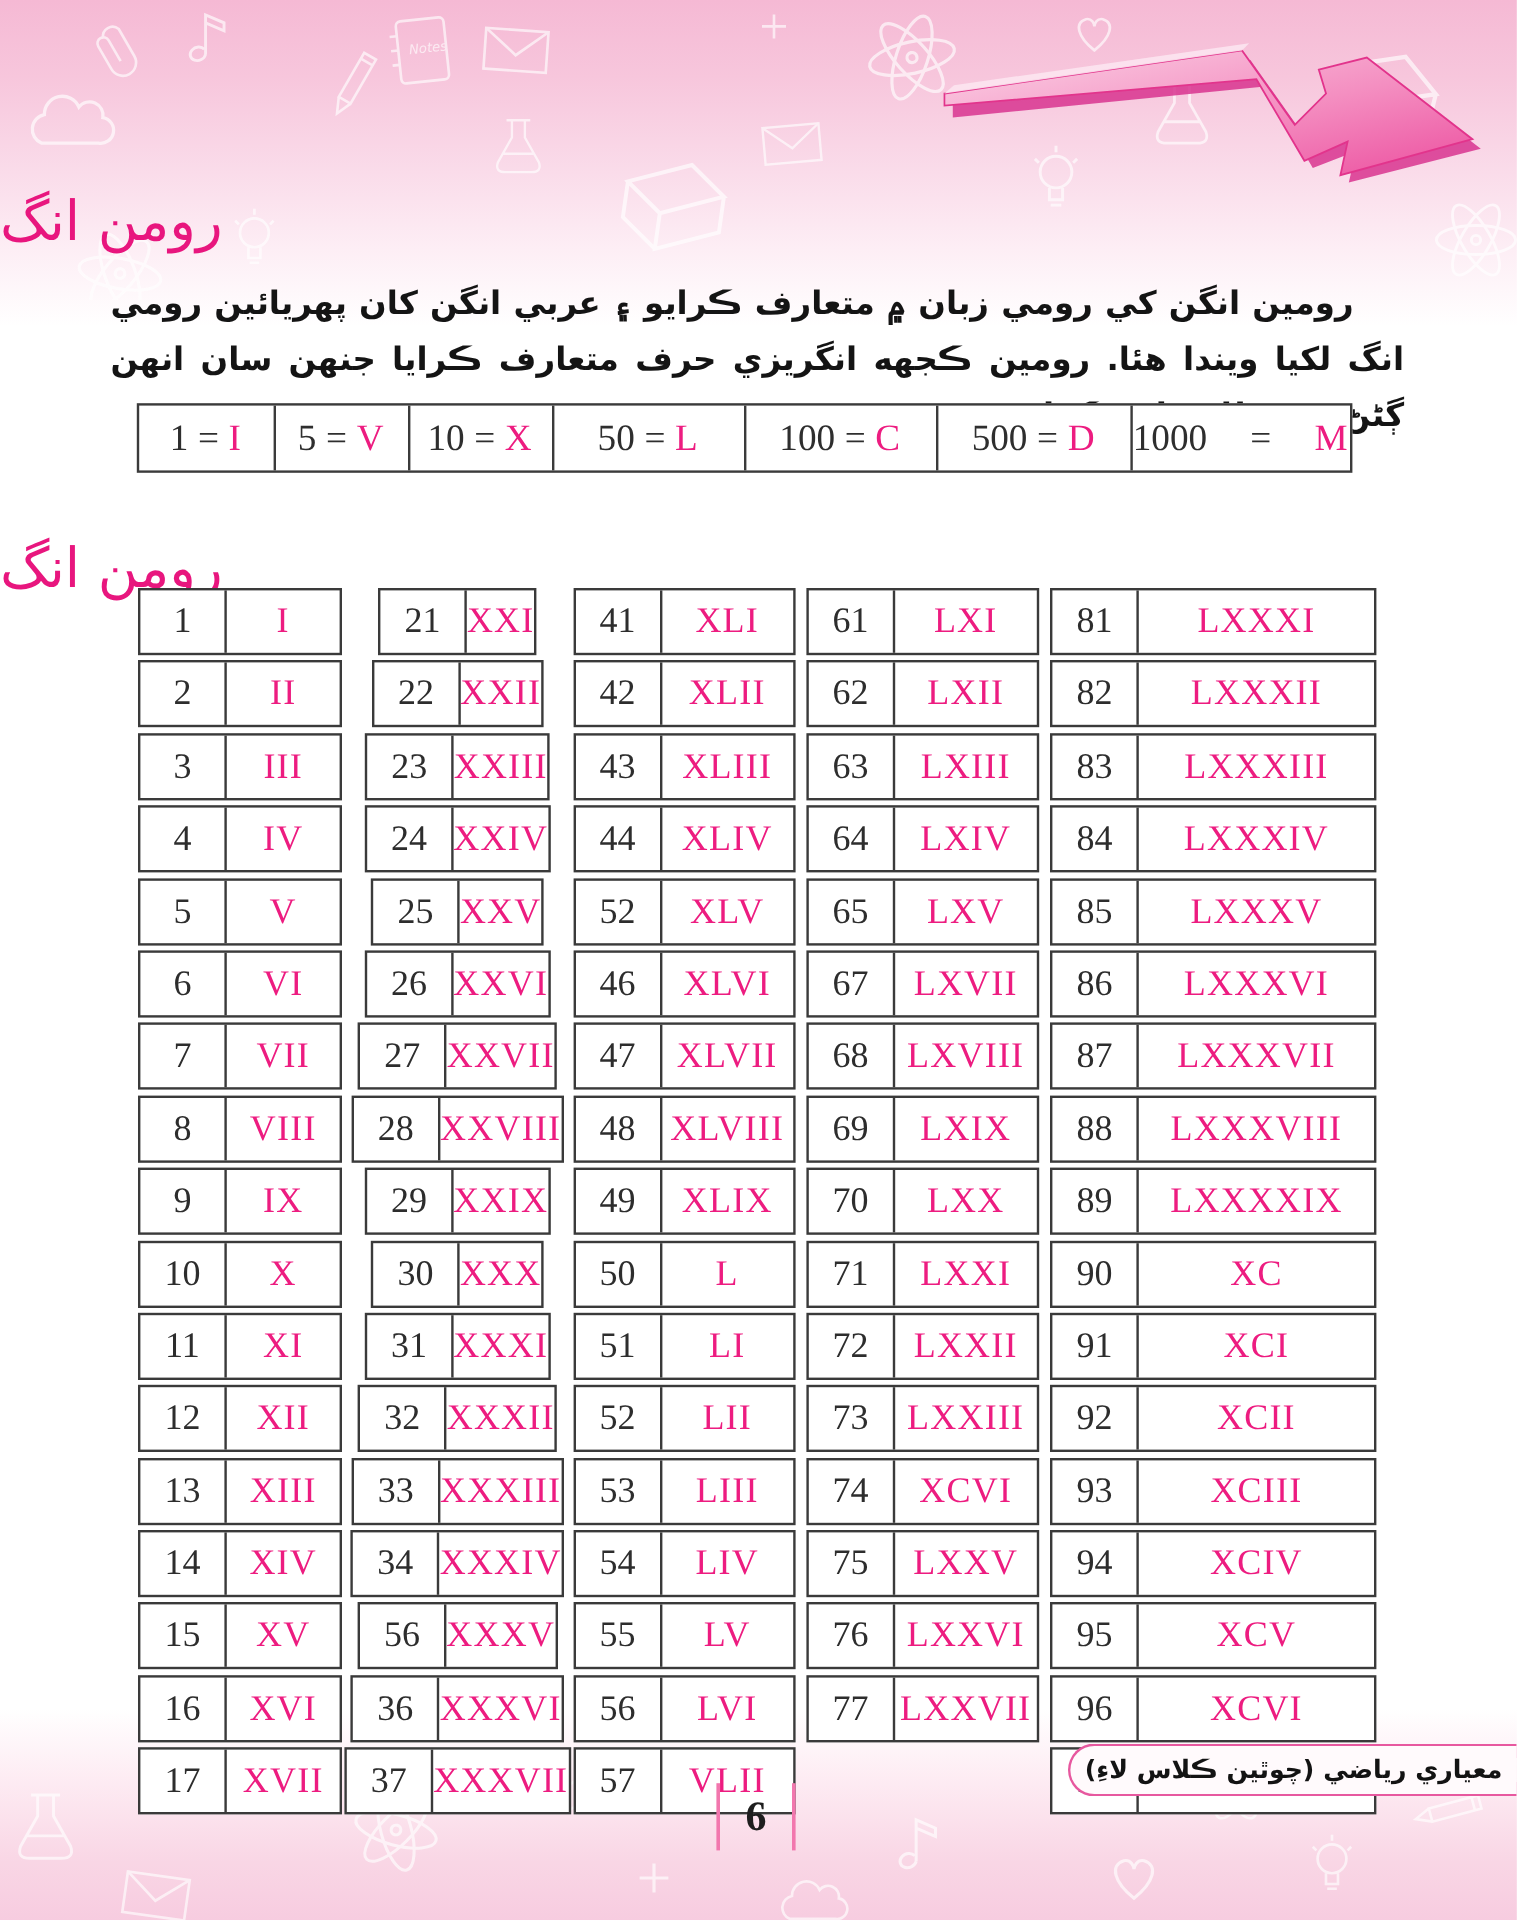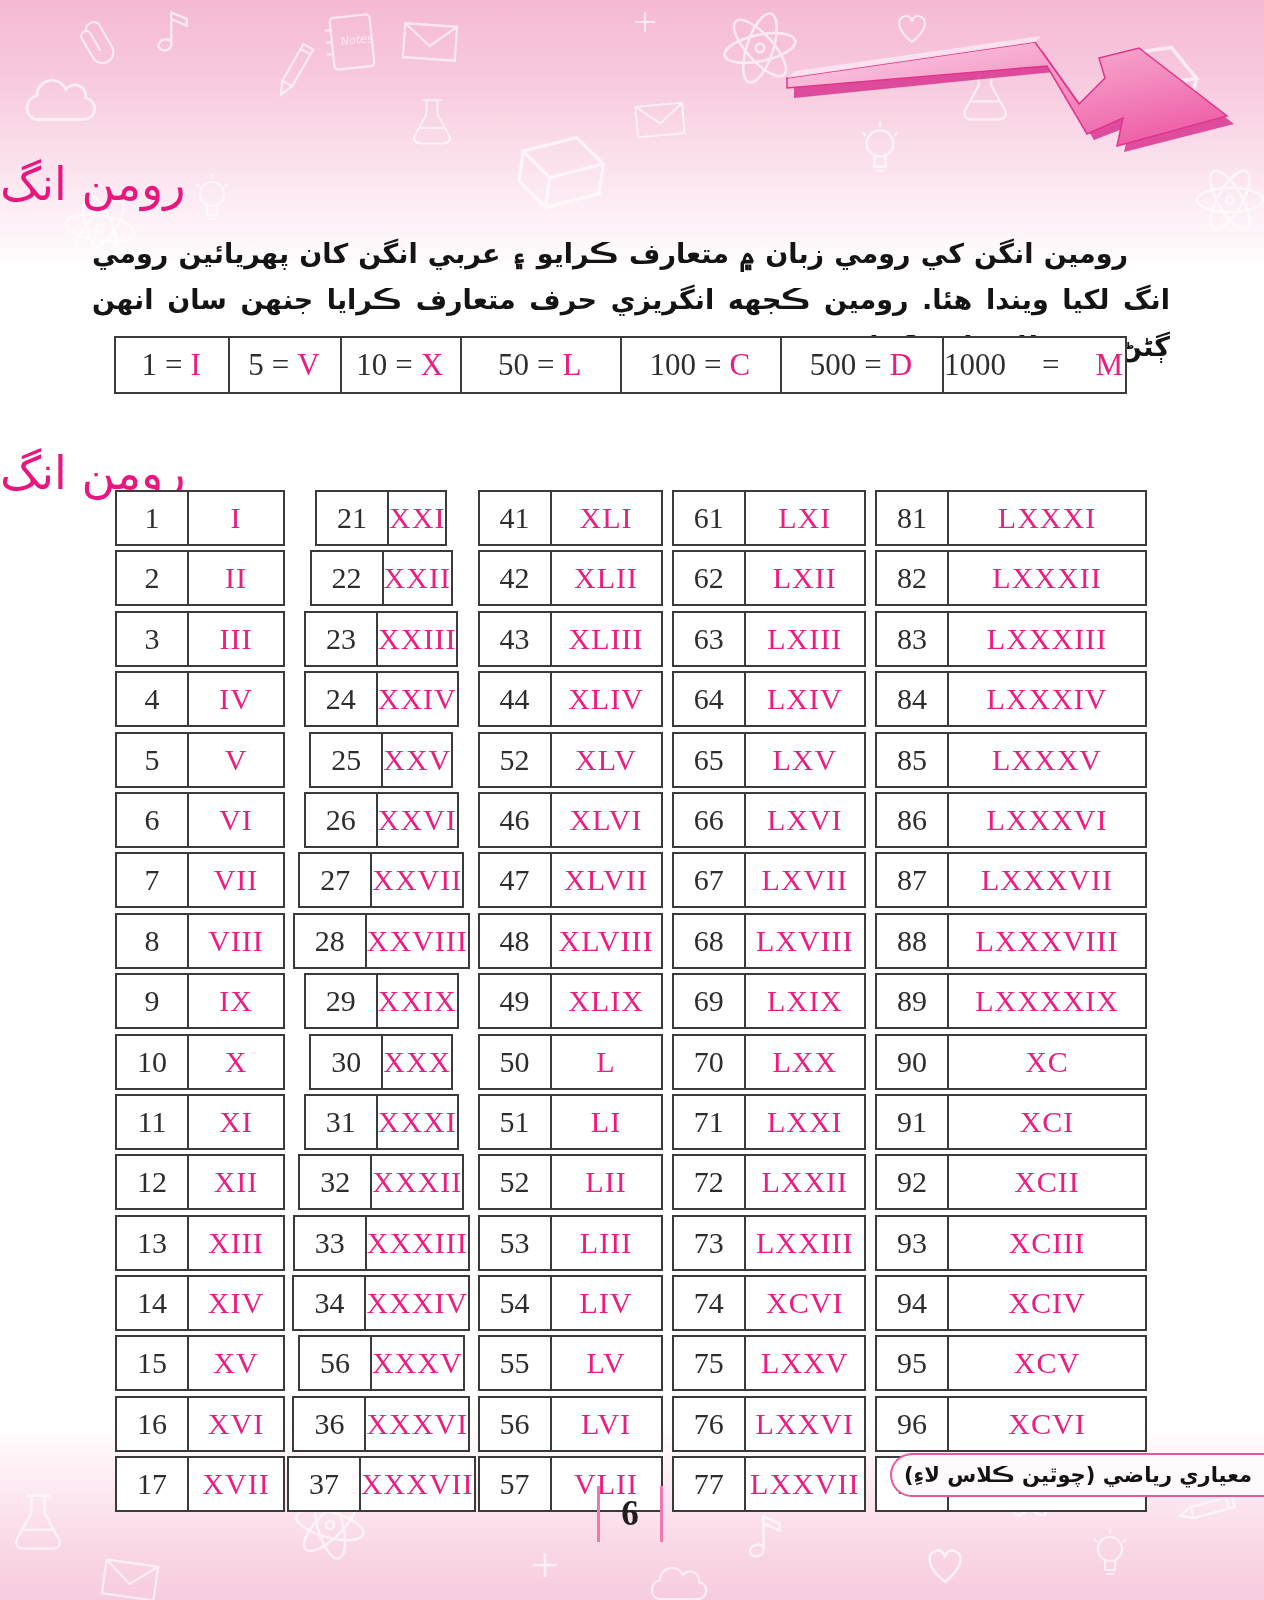--- a/index.html
+++ b/index.html
@@ -474,24 +474,20 @@
       </div>
       <div class="rn-row">
         <div class="rn-num">64</div>
         <div class="rn-rom">LXIV</div>
       </div>
       <div class="rn-row">
         <div class="rn-num">65</div>
         <div class="rn-rom">LXV</div>
       </div>
       <div class="rn-row">
-        <div class="rn-num">66</div>
-        <div class="rn-rom">LXVI</div>
-      </div>
-      <div class="rn-row">
         <div class="rn-num">67</div>
         <div class="rn-rom">LXVII</div>
       </div>
       <div class="rn-row">
         <div class="rn-num">68</div>
         <div class="rn-rom">LXVIII</div>
       </div>
       <div class="rn-row">
         <div class="rn-num">69</div>
         <div class="rn-rom">LXIX</div>

